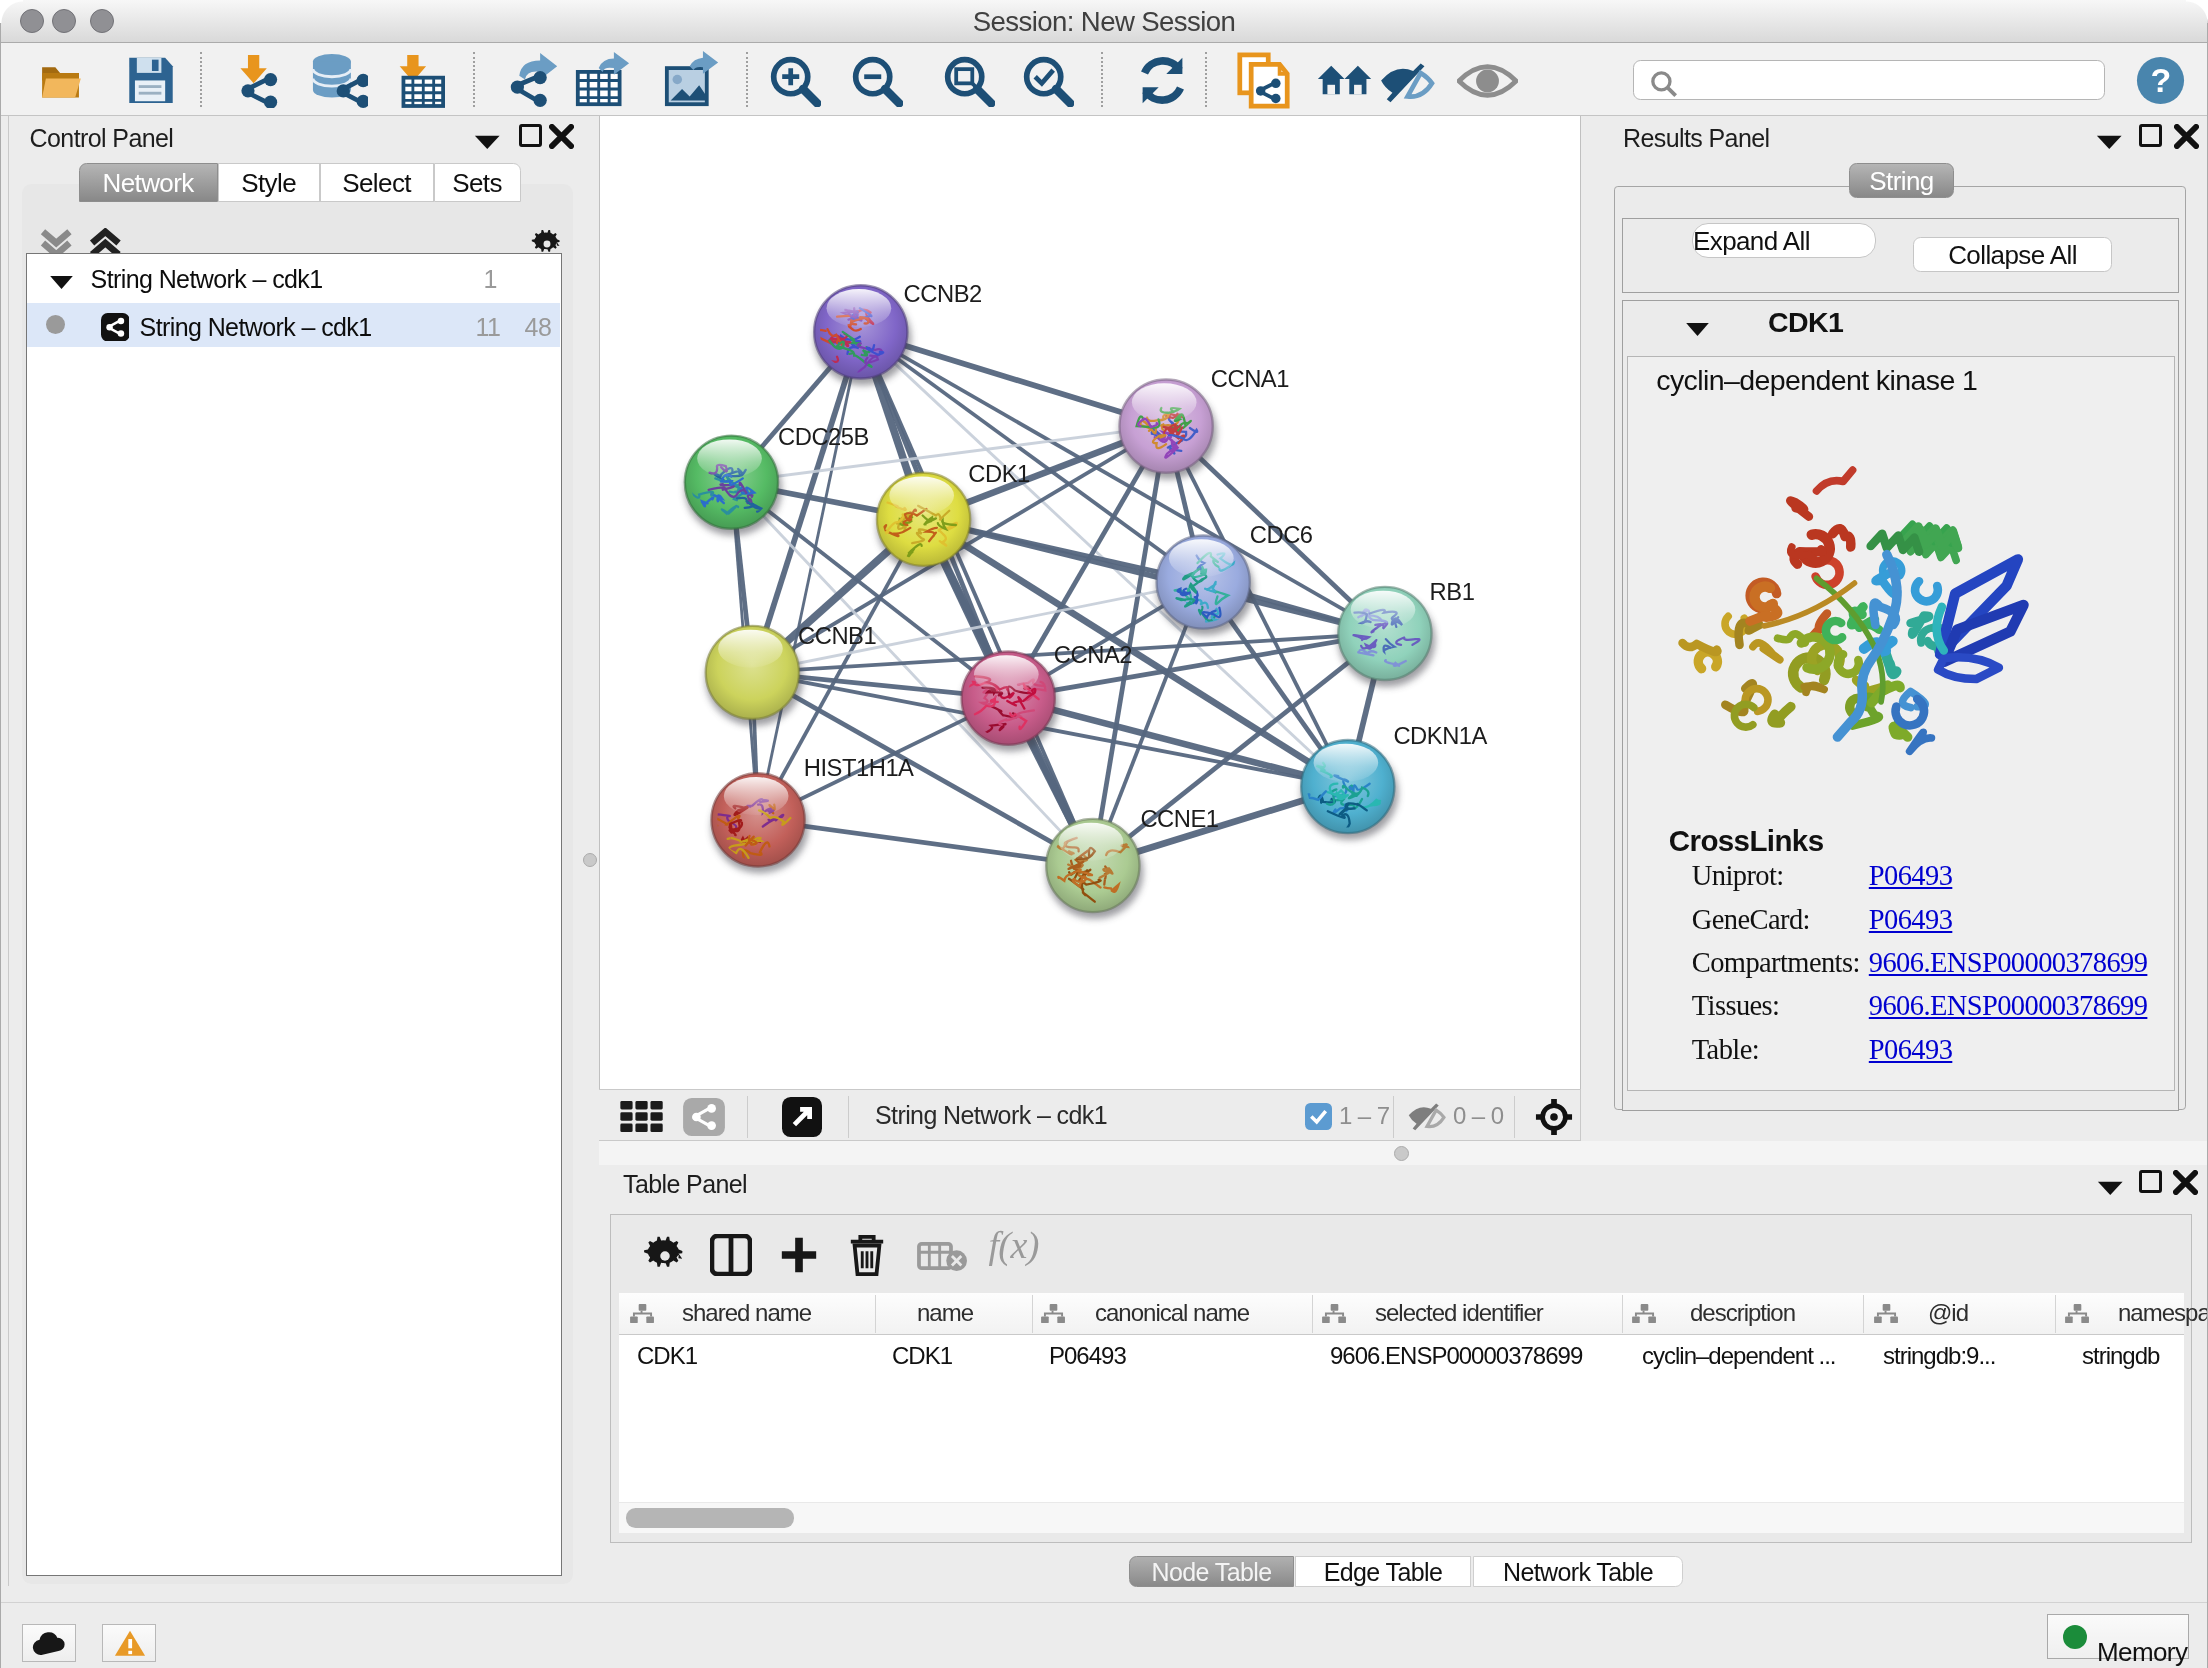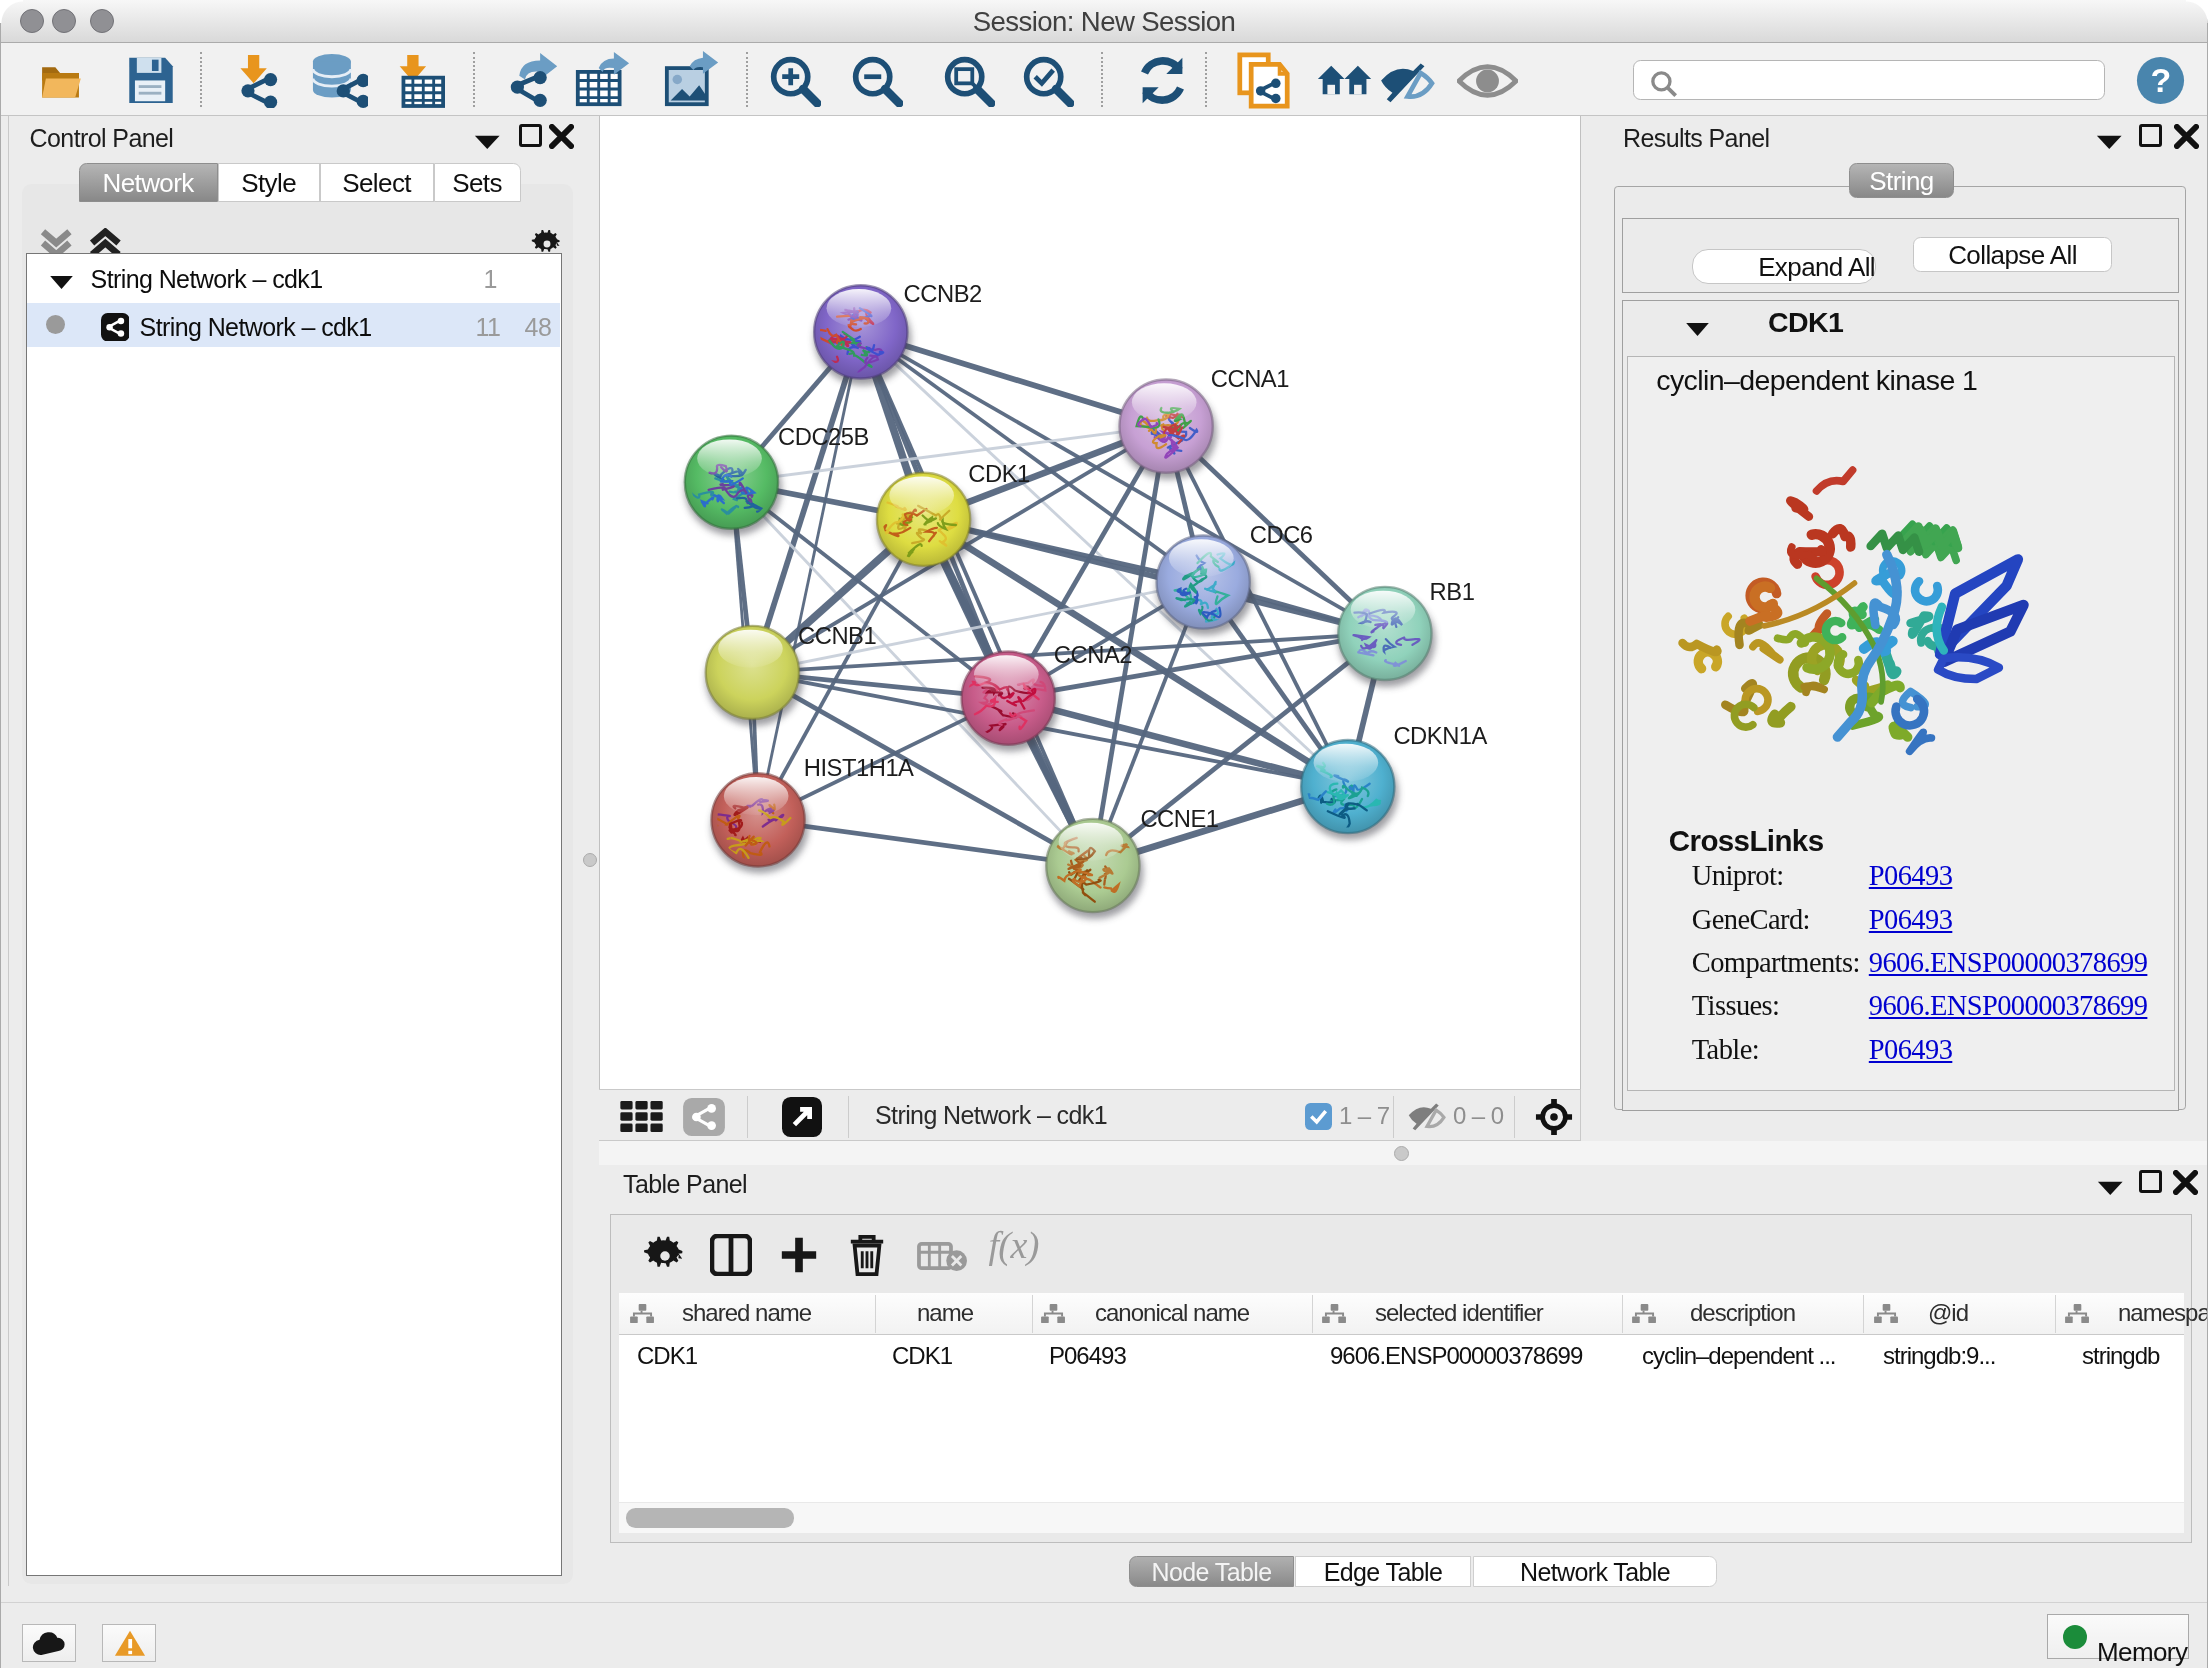--- a/index.html
+++ b/index.html
@@ -727,21 +727,21 @@
   <svg class="abs" style="left:513px;top:16px" width="28.5" height="19" viewBox="0 0 30 20">
       <path d="M2 4 h26 l-13 14z" fill="#111"></path>
     </svg>
   <div class="abs" style="left:557px;top:7.6px;width:23px;height:23px;border:3.3px solid #111;border-radius:2.9px"></div>
   <svg class="abs" style="left:592px;top:7.6px" width="25" height="25" viewBox="0 0 26 26">
       <path d="M3 3 L23 23 M23 3 L3 23" stroke="#111" stroke-width="6" stroke-linecap="round"></path>
     </svg>
   <div class="abs" style="left:267px;top:47px;width:105px;height:35px;background:linear-gradient(#b5b5b5,#888);border:1px solid #8e8e8e;border-radius:7.6px;color:#fff;font-size:26px;text-align:center;line-height:34px;z-index:5">String</div>
   <div class="abs" style="left:32px;top:70px;width:572px;height:924px;background:#ebebeb;border:1.9px solid #a5a5a5;border-radius:3.8px"></div>
   <div class="abs" style="left:40px;top:102px;width:557px;height:75px;border:1.9px solid #9f9f9f;background:#ebebeb">
-     <div class="abs" style="left:69px;top:30px;width:184px;height:35px;background:#fff;border:1px solid #c6c6c6;border-radius:16px;font-size:26px;text-align:right;line-height:34px;color:#111">Expand All</div>
+     <div class="abs" style="left:69px;top:4px;width:184px;height:35px;background:#fff;border:1px solid #c6c6c6;border-radius:16px;font-size:26px;text-align:left;line-height:34px;color:#111">Expand All</div>
      <div class="abs" style="left:290px;top:18px;width:199px;height:35px;background:#fff;border:1px solid #c6c6c6;border-radius:7.6px;font-size:26px;text-align:center;line-height:34px;color:#111">Collapse All</div>
   </div>
   <div class="abs" style="left:40px;top:184px;width:557px;height:811px;border:1.9px solid #9f9f9f;background:#ebebeb">
      <svg class="abs" style="left:62px;top:20px" width="25" height="17" viewBox="0 0 26 18">
         <path d="M1 2 h24 l-12 14z" fill="#111"></path>
       </svg>
      <div class="abs" style="left:145px;top:4.8px;font-size:28.5px;font-weight:bold;color:#111">CDK1</div>
      <div class="abs" style="left:3.8px;top:55px;width:548px;height:735px;border:1.9px solid #b5b5b5;background:#efefef">
         <div class="abs" style="left:28.5px;top:6.7px;font-size:28.5px;color:#111">cyclin–dependent kinase 1</div>
         <svg class="abs" style="left:46px;top:107px" width="361" height="300" viewBox="0 0 380 315">
@@ -924,21 +924,21 @@
     <div class="abs" style="left:711px;top:49px;font-size:24px;color:#111;letter-spacing:-1px">9606.ENSP00000378699</div>
     <div class="abs" style="left:1023px;top:49px;font-size:24px;color:#111;letter-spacing:-1px">cyclin–dependent ...</div>
     <div class="abs" style="left:1264px;top:49px;font-size:24px;color:#111;letter-spacing:-1px">stringdb:9...</div>
     <div class="abs" style="left:1463px;top:49px;font-size:24px;color:#111;letter-spacing:-1px">stringdb</div>
   </div>
   <div class="abs" style="left:20px;top:338px;width:1565px;height:30px;background:#f7f7f7">
     <div class="abs" style="left:6.7px;top:4.8px;width:168px;height:20px;border-radius:9.5px;background:#b5b5b5"></div>
   </div>
   <div class="abs" style="left:530px;top:391px;width:165px;height:31px;background:linear-gradient(#b0b0b0,#8a8a8a);border:1px solid #8e8e8e;border-radius:7.6px 0 0 7.6px;color:#f4f4f4;font-size:25px;text-align:center;line-height:30px">Node Table</div>
   <div class="abs" style="left:696px;top:391px;width:176px;height:31px;background:#fff;border:1px solid #cfcfcf;color:#111;font-size:25px;text-align:center;line-height:30px">Edge Table</div>
-  <div class="abs" style="left:874px;top:391px;width:244px;height:31px;background:#fff;border:1px solid #cfcfcf;border-radius:0 7.6px 7.6px 0;color:#111;font-size:25px;text-align:center;line-height:30px">Network Table</div>
+  <div class="abs" style="left:874px;top:391px;width:210px;height:31px;background:#fff;border:1px solid #cfcfcf;border-radius:0 7.6px 7.6px 0;color:#111;font-size:25px;text-align:center;line-height:30px">Network Table</div>
 </div>
 
 <div class="abs" id="statusbar">
   <div class="abs sq-btn" style="left:22px;top:21px">
     <svg class="abs" style="left:8.6px;top:6.7px" width="34" height="25" viewBox="0 0 36 26">
         <path d="M10 24 a8 8 0 0 1 -2 -16 a10 10 0 0 1 19 -2 a7 7 0 0 1 1 14z" fill="#171717"></path>
       </svg>
   </div>
   <div class="abs sq-btn" style="left:102px;top:21px">
     <svg class="abs" style="left:8.6px;top:3.8px" width="36" height="28.5" viewBox="0 0 38 34">

